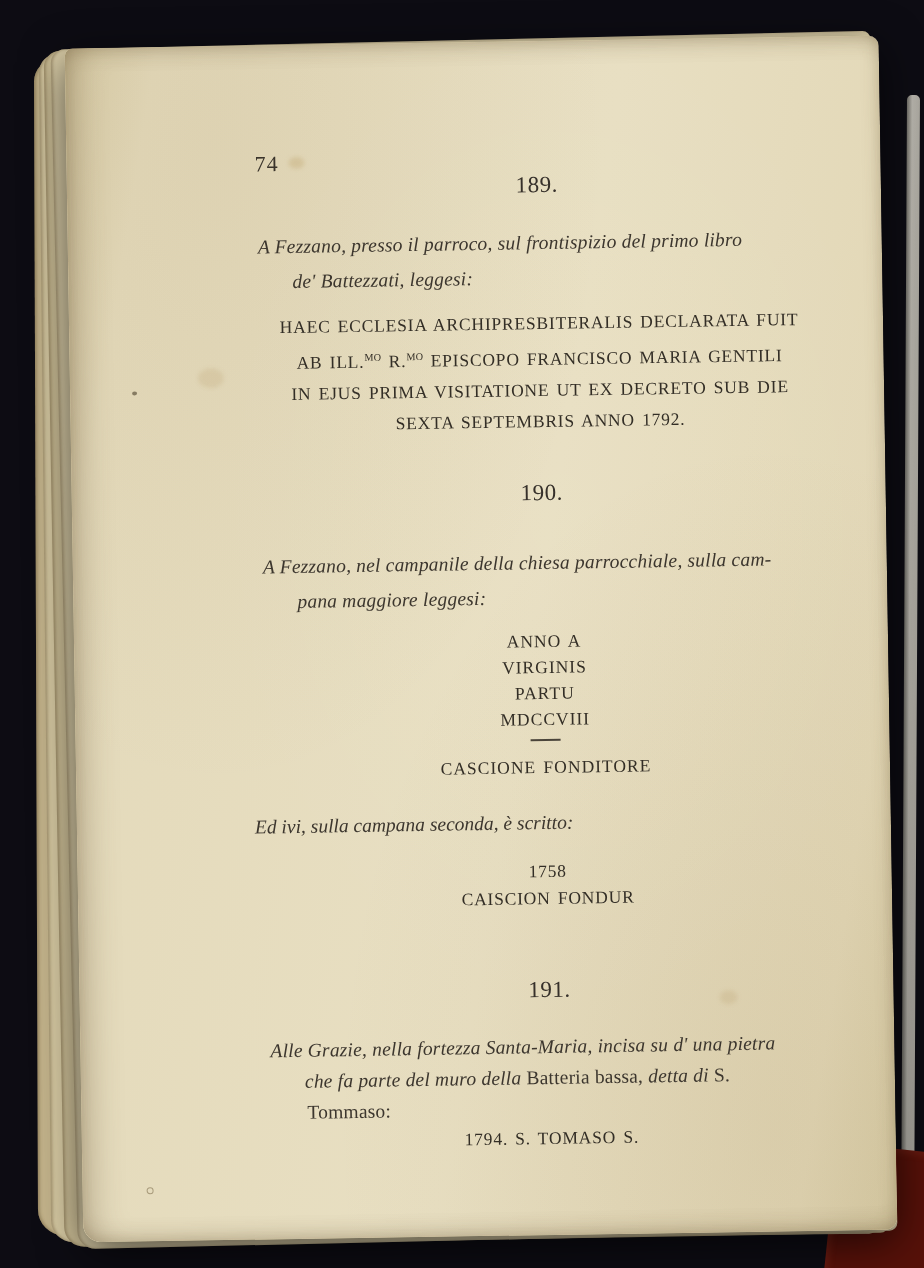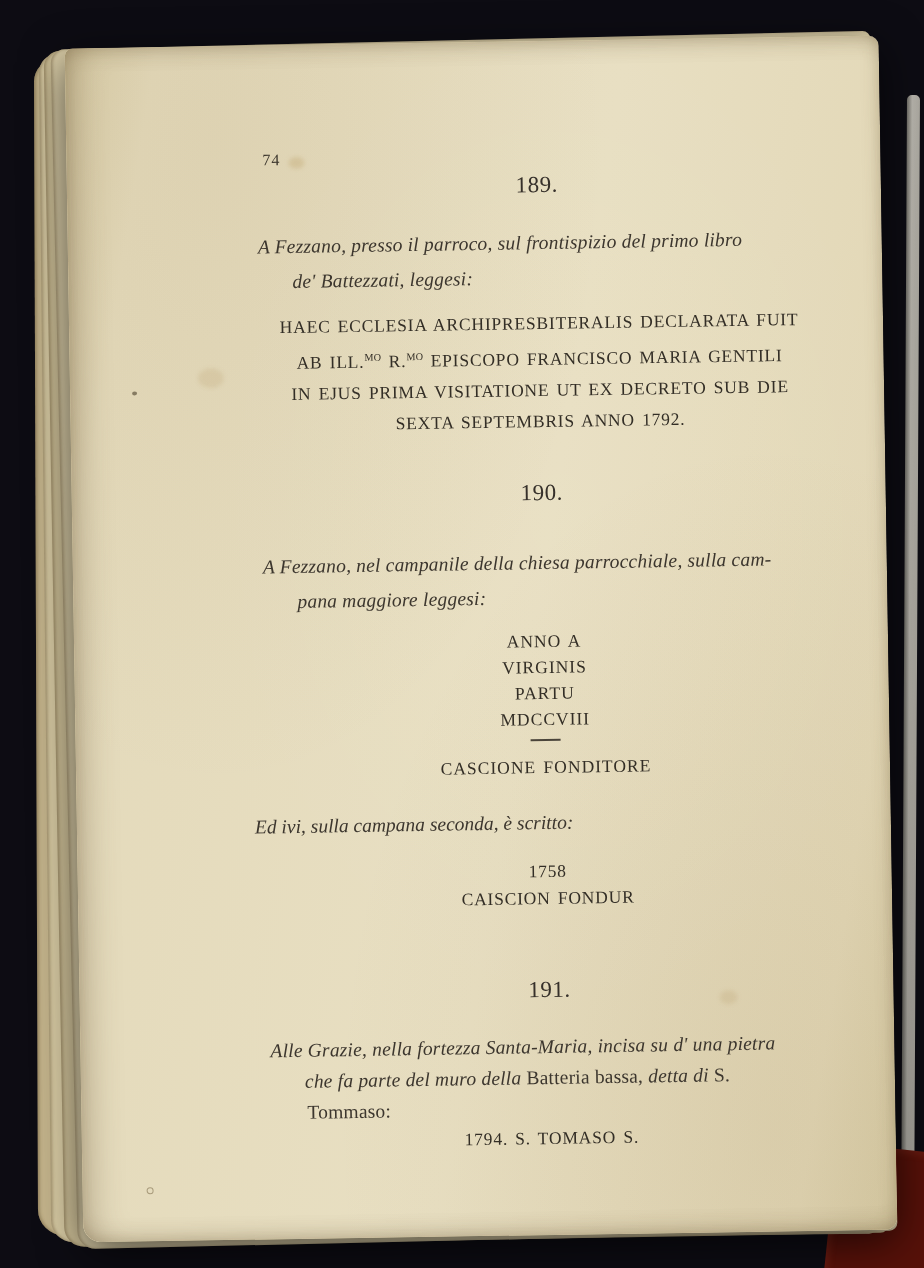--- a/index.html
+++ b/index.html
@@ -52,22 +52,22 @@
   }
 
   .stain { position: absolute; border-radius: 50%; filter: blur(2px); }
   .stain1 { left: 222px; top: 112px; width: 16px; height: 12px; background: rgba(165,125,50,0.20); }
   .stain2 { left: 128px; top: 322px; width: 26px; height: 20px; background: rgba(150,110,45,0.12); }
   .stain3 { left: 640px; top: 952px; width: 18px; height: 14px; background: rgba(150,110,45,0.12); }
   .speck  { position: absolute; left: 62px; top: 344px; width: 5px; height: 4px; background: rgba(60,50,30,0.55); border-radius: 50%; filter: none; }
   .ring   { position: absolute; left: 64px; top: 1140px; width: 7px; height: 7px; border: 1.5px solid rgba(95,78,45,0.45); border-radius: 50%; }
 
   .pagenum {
-    position: absolute; left: 196px; top: 106px;
-    font-size: 16px; letter-spacing: 1px; color: #3a342b;
+    position: absolute; left: 188px; top: 106px;
+    font-size: 22px; letter-spacing: 1px; color: #3a342b;
   }
 
   .content { position: absolute; left: 190px; top: 124px; width: 560px; }
 
   .entry-num {
     text-align: center; font-size: 23px; line-height: 28px;
     letter-spacing: 0.5px; color: #36302a;
   }
   .e189-num { margin-top: 6px; }
   .e190-num { margin-top: 42px; }

